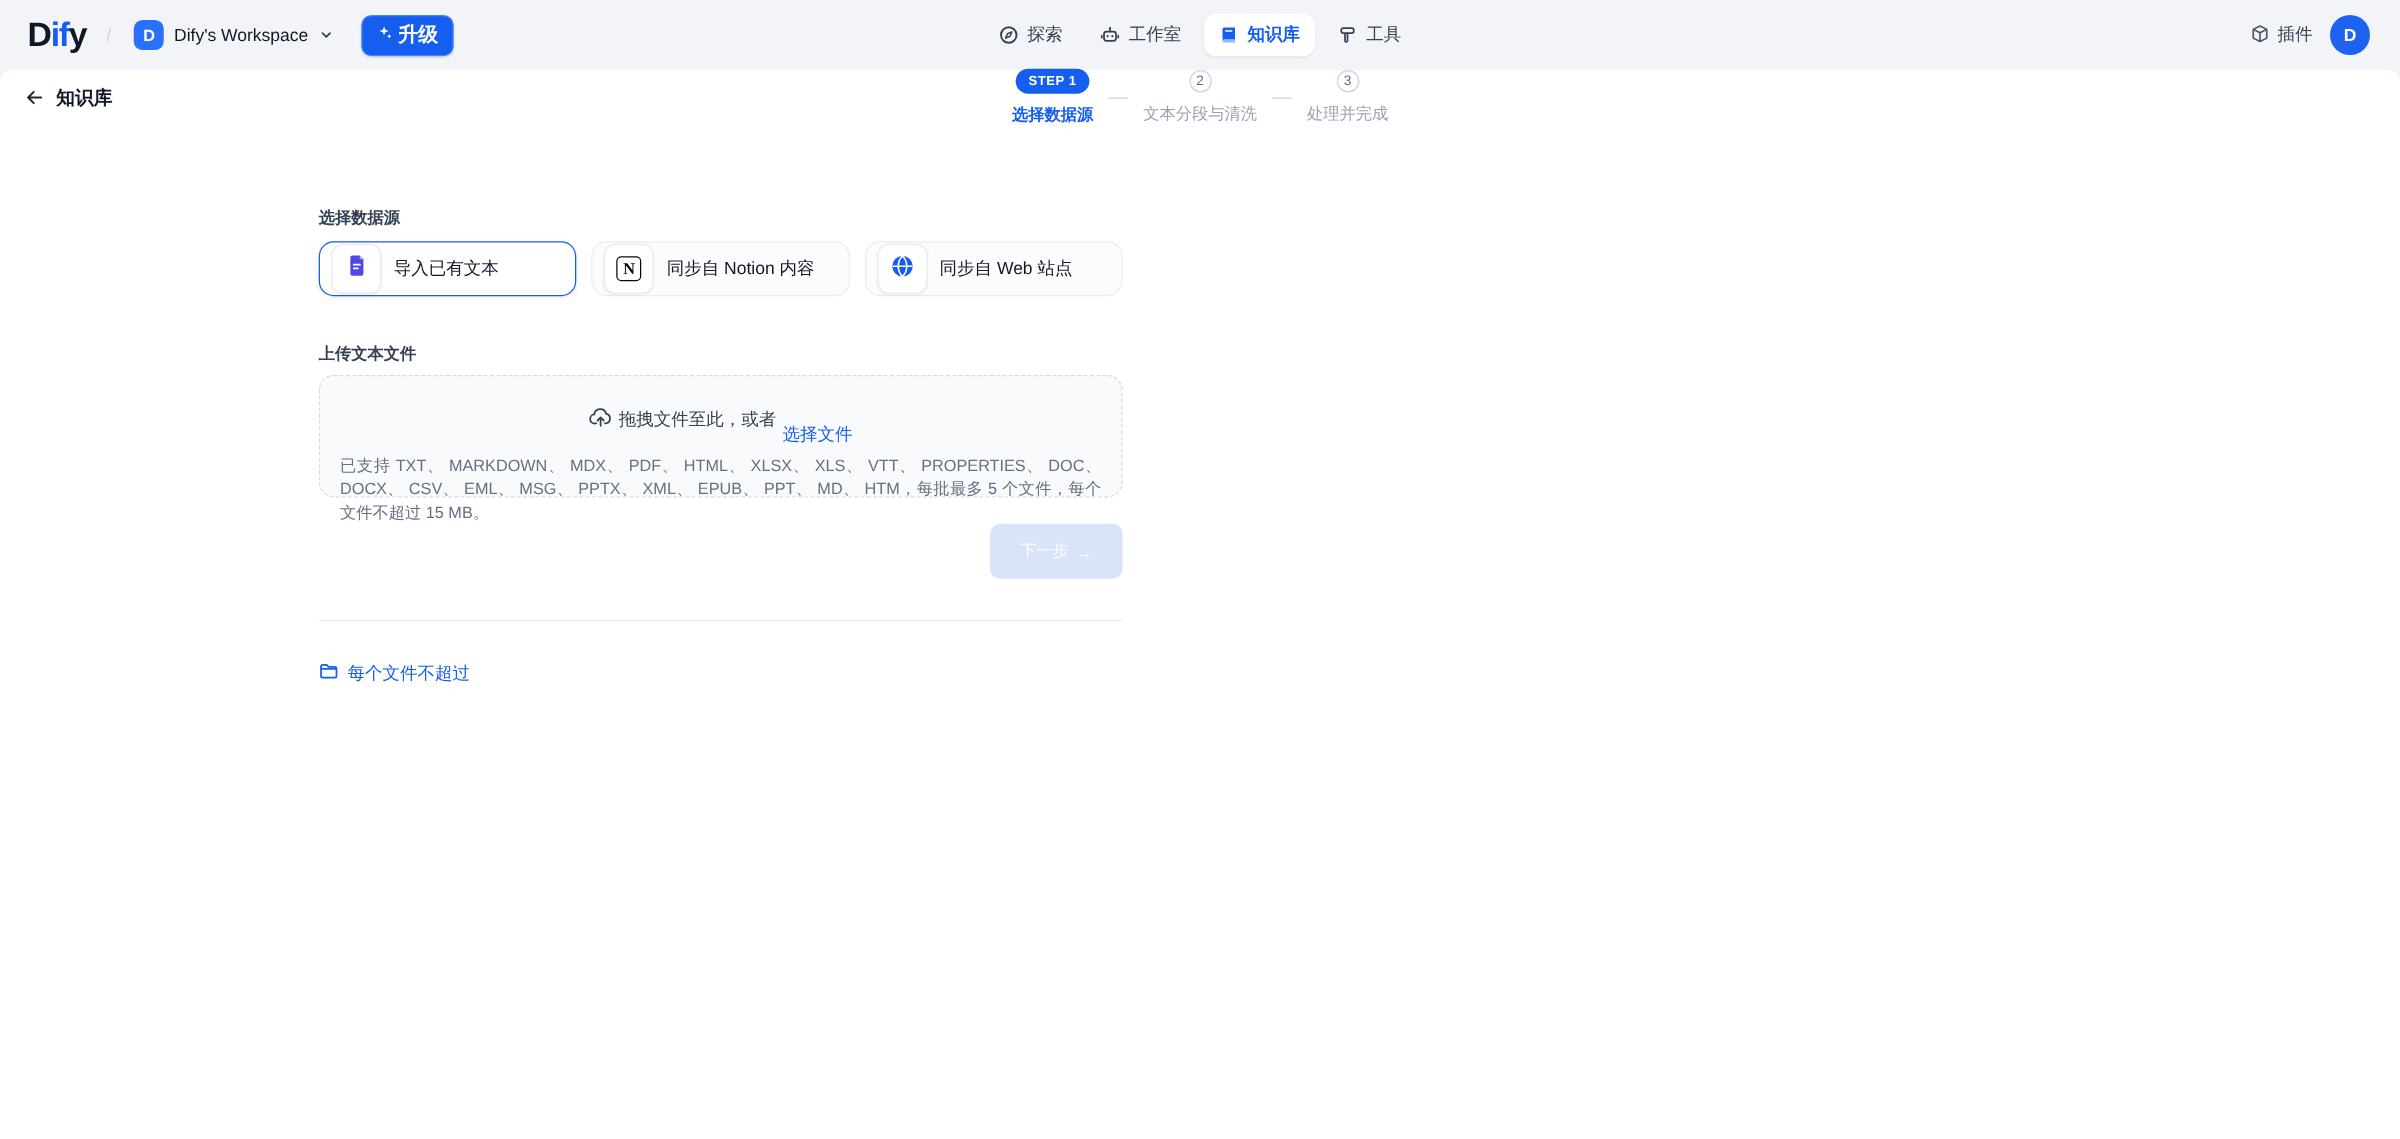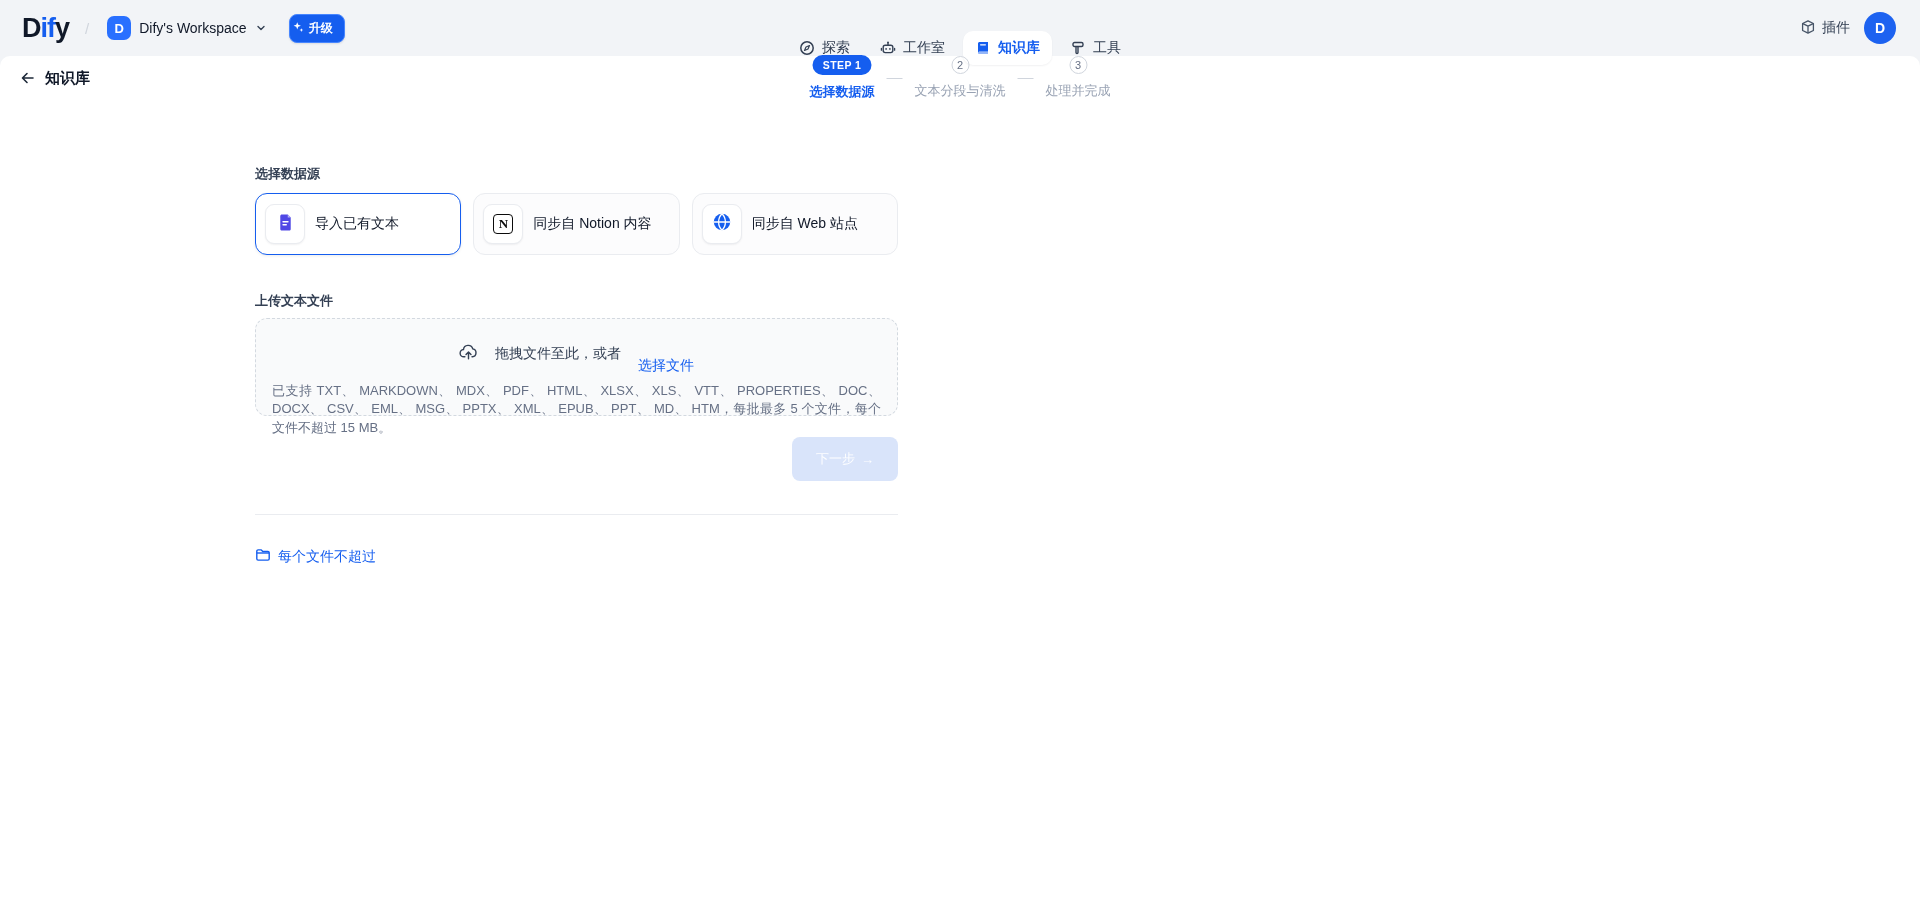--- a/index.html
+++ b/index.html
@@ -23,28 +23,28 @@
   .crumb-slash { color:#d0d5dd; font-size:15px; margin:0 4px 0 8px; }
   .ws-chip { display:flex; align-items:center; gap:8px; cursor:pointer; padding:4px 6px; border-radius:8px; }
   .ws-avatar {
     width:24px; height:24px; border-radius:7px; background:#2970ff;
     color:#fff; font-size:13px; font-weight:700; display:flex; align-items:center; justify-content:center;
   }
   .ws-name { font-size:14px; font-weight:500; color:#101828; }
   .chev { display:inline-flex; }
   .upgrade-btn {
     margin-left:8px; display:inline-flex; align-items:center; gap:5px;
-    background:#155eef; color:#fff; font-size:12px; font-weight:600;
-    padding:5px 11px 5px 2px; border-radius:8px; border:1px solid #4786ff; cursor:pointer;
+    background:#155eef; color:#fff; font-size:16px; font-weight:600;
+    padding:5px 11px 5px 12px; border-radius:8px; border:1px solid #4786ff; cursor:pointer;
     box-shadow:0 1px 2px rgba(16,24,40,.1);
   }
 
   .topbar-center {
     position:absolute; left:50%; top:0; height:56px; transform:translateX(-50%);
-    display:flex; align-items:center; gap:6px;margin-top:20px;
+    display:flex; align-items:center; gap:6px;
   }
   .nav-item {
     display:flex; align-items:center; gap:7px; padding:8px 12px; border-radius:10px;
     font-size:14px; font-weight:500; color:#344054; cursor:pointer;
   }
   .nav-item svg { display:block; }
   .nav-item.active { background:#fff; color:#155eef; font-weight:600; box-shadow:0 1px 2px rgba(16,24,40,.06); }
 
   .topbar-right { margin-left:auto; display:flex; align-items:center; gap:14px; }
   .plugins-item { display:flex; align-items:center; gap:6px; font-size:14px; font-weight:500; color:#344054; cursor:pointer; }
@@ -73,21 +73,21 @@
   }
   .step-label { color:#98a2b3; font-size:13px; }
   .step-dash { width:16px; height:1px; background:#d0d5dd; }
 
   
   .content { margin-left:255px; width:643px; padding-top:65px; }
   .section-label { font-size:13px; font-weight:700; color:#344054; }
 
   .cards { display:flex; gap:12px; margin-top:10px; }
   .ds-card {
-    flex:1; height:62px; display:flex; align-items:center; gap:10px; padding:0 9px;
+    flex:1; height:44px; display:flex; align-items:center; gap:10px; padding:0 9px;
     background:#fcfcfd; border:0.5px solid #eaecf0; border-radius:12px; cursor:pointer;
   }
   .ds-card.selected {
     background:#fff; border:1.5px solid #155eef;
     box-shadow:0 1px 3px rgba(16,24,40,.08);
   }
   .ds-icon-box {
     width:40px; height:40px; border-radius:9px; background:#fff; border:0.5px solid #eaecf0;
     box-shadow:0 1px 2px rgba(16,24,40,.06); display:flex; align-items:center; justify-content:center; flex:none;
   }
@@ -96,21 +96,21 @@
     width:20px; height:20px; border:1.6px solid #0b0b0b; border-radius:4px;
     display:flex; align-items:center; justify-content:center;
     font-family:"Liberation Serif","DejaVu Serif",serif; font-weight:700; font-size:13px; color:#0b0b0b; background:#fff;
   }
 
   .upload-label { margin-top:37px; }
   .dropzone {
     margin-top:8px; height:98px; background:#f9fafb; border:1px dashed #d3d9e0; border-radius:12px;
     padding:12px 16px 0;
   }
-  .drop-hint { display:flex; align-items:center; justify-content:center; gap:17px; font-size:14px; color:#344054; padding-top:2px; }
+  .drop-hint { display:flex; align-items:center; justify-content:center; gap:5px; font-size:14px; color:#344054; padding-top:2px; }
   .browse-link { color:#155eef; cursor:pointer; font-weight:500;margin-top:24px; }
   .supported { margin-top:7px; font-size:13px; line-height:1.42; color:#667085; text-align:justify; }
 
   .next-row { display:flex; justify-content:flex-end; margin-top:21px; }
   .next-btn {
     height:44px; min-width:106px; padding:0 18px; border:none; border-radius:8px;
     background:#d9e4fa; color:#fdfeff; font-size:13px; font-weight:500;
     display:flex; align-items:center; justify-content:center; gap:6px; cursor:not-allowed;
     font-family:inherit;
   }

